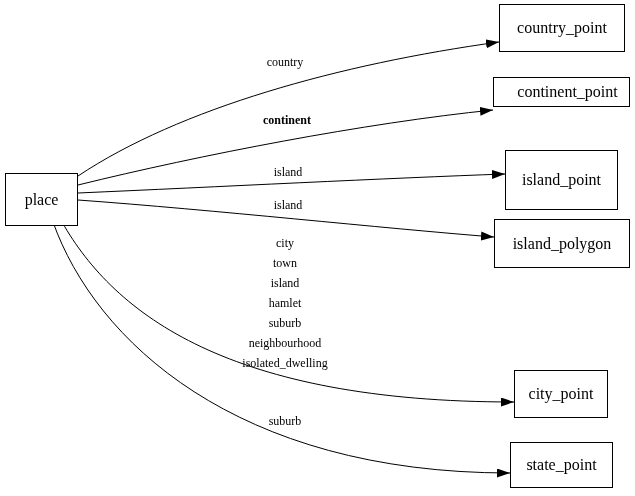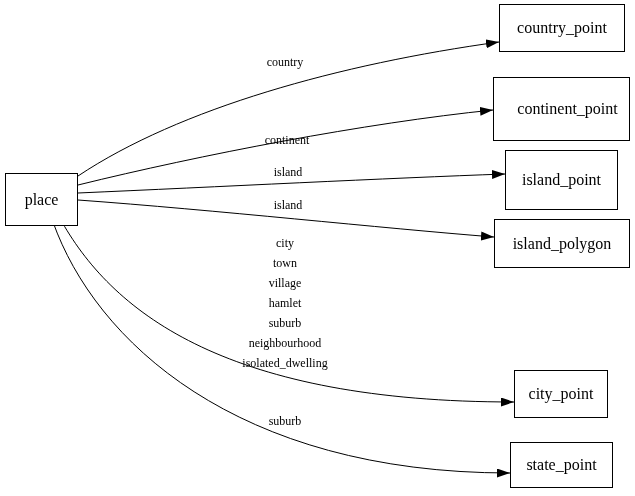--- a/index.html
+++ b/index.html
@@ -37,42 +37,42 @@
     <path class="edge" marker-end="url(#arrow)" d="M62,222 C115,315 230,402 514,402"></path>
     <path class="edge" marker-end="url(#arrow)" d="M53,222 C95,340 235,473 510,473"></path>
   </svg>
 
   <div class="node" style="left: 5px; top: 173px; width: 73px; height: 53px;">
     <span>place</span>
   </div>
   <div class="node" style="left: 499px; top: 4px; width: 126px; height: 48px;">
     <span>country_point</span>
   </div>
-  <div class="node" style="left: 493px; top: 77px; width: 137px; height: 64px; padding-left: 12px;">
+  <div class="node" style="left: 493px; top: 77px; width: 137px; height: 30px; padding-left: 12px;">
     <span>continent_point</span>
   </div>
   <div class="node" style="left: 505px; top: 150px; width: 113px; height: 60px;">
     <span>island_point</span>
   </div>
   <div class="node" style="left: 514px; top: 370px; width: 94px; height: 48px;">
     <span>city_point</span>
   </div>
   <div class="node" style="left: 494px; top: 219px; width: 136px; height: 49px;">
     <span>island_polygon</span>
   </div>
   <div class="node" style="left: 510px; top: 442px; width: 103px; height: 46px;">
     <span>state_point</span>
   </div>
 
   <div class="edge-label" style="left: 285px; top: 62px;">country</div>
-  <div class="edge-label" style="left: 287px; top: 140px;">continent</div>
+  <div class="edge-label" style="left: 287px; top: 120px; font-weight: bold;">continent</div>
   <div class="edge-label" style="left: 288px; top: 172px;">island</div>
   <div class="edge-label" style="left: 288px; top: 205px;">island</div>
   <div class="edge-label" style="left: 285px; top: 303px;">city
 town
-village
+island
 hamlet
 suburb
 neighbourhood
 isolated_dwelling</div>
   <div class="edge-label" style="left: 285px; top: 421px;">suburb</div>
 
 </div>
 
 </body></html>

